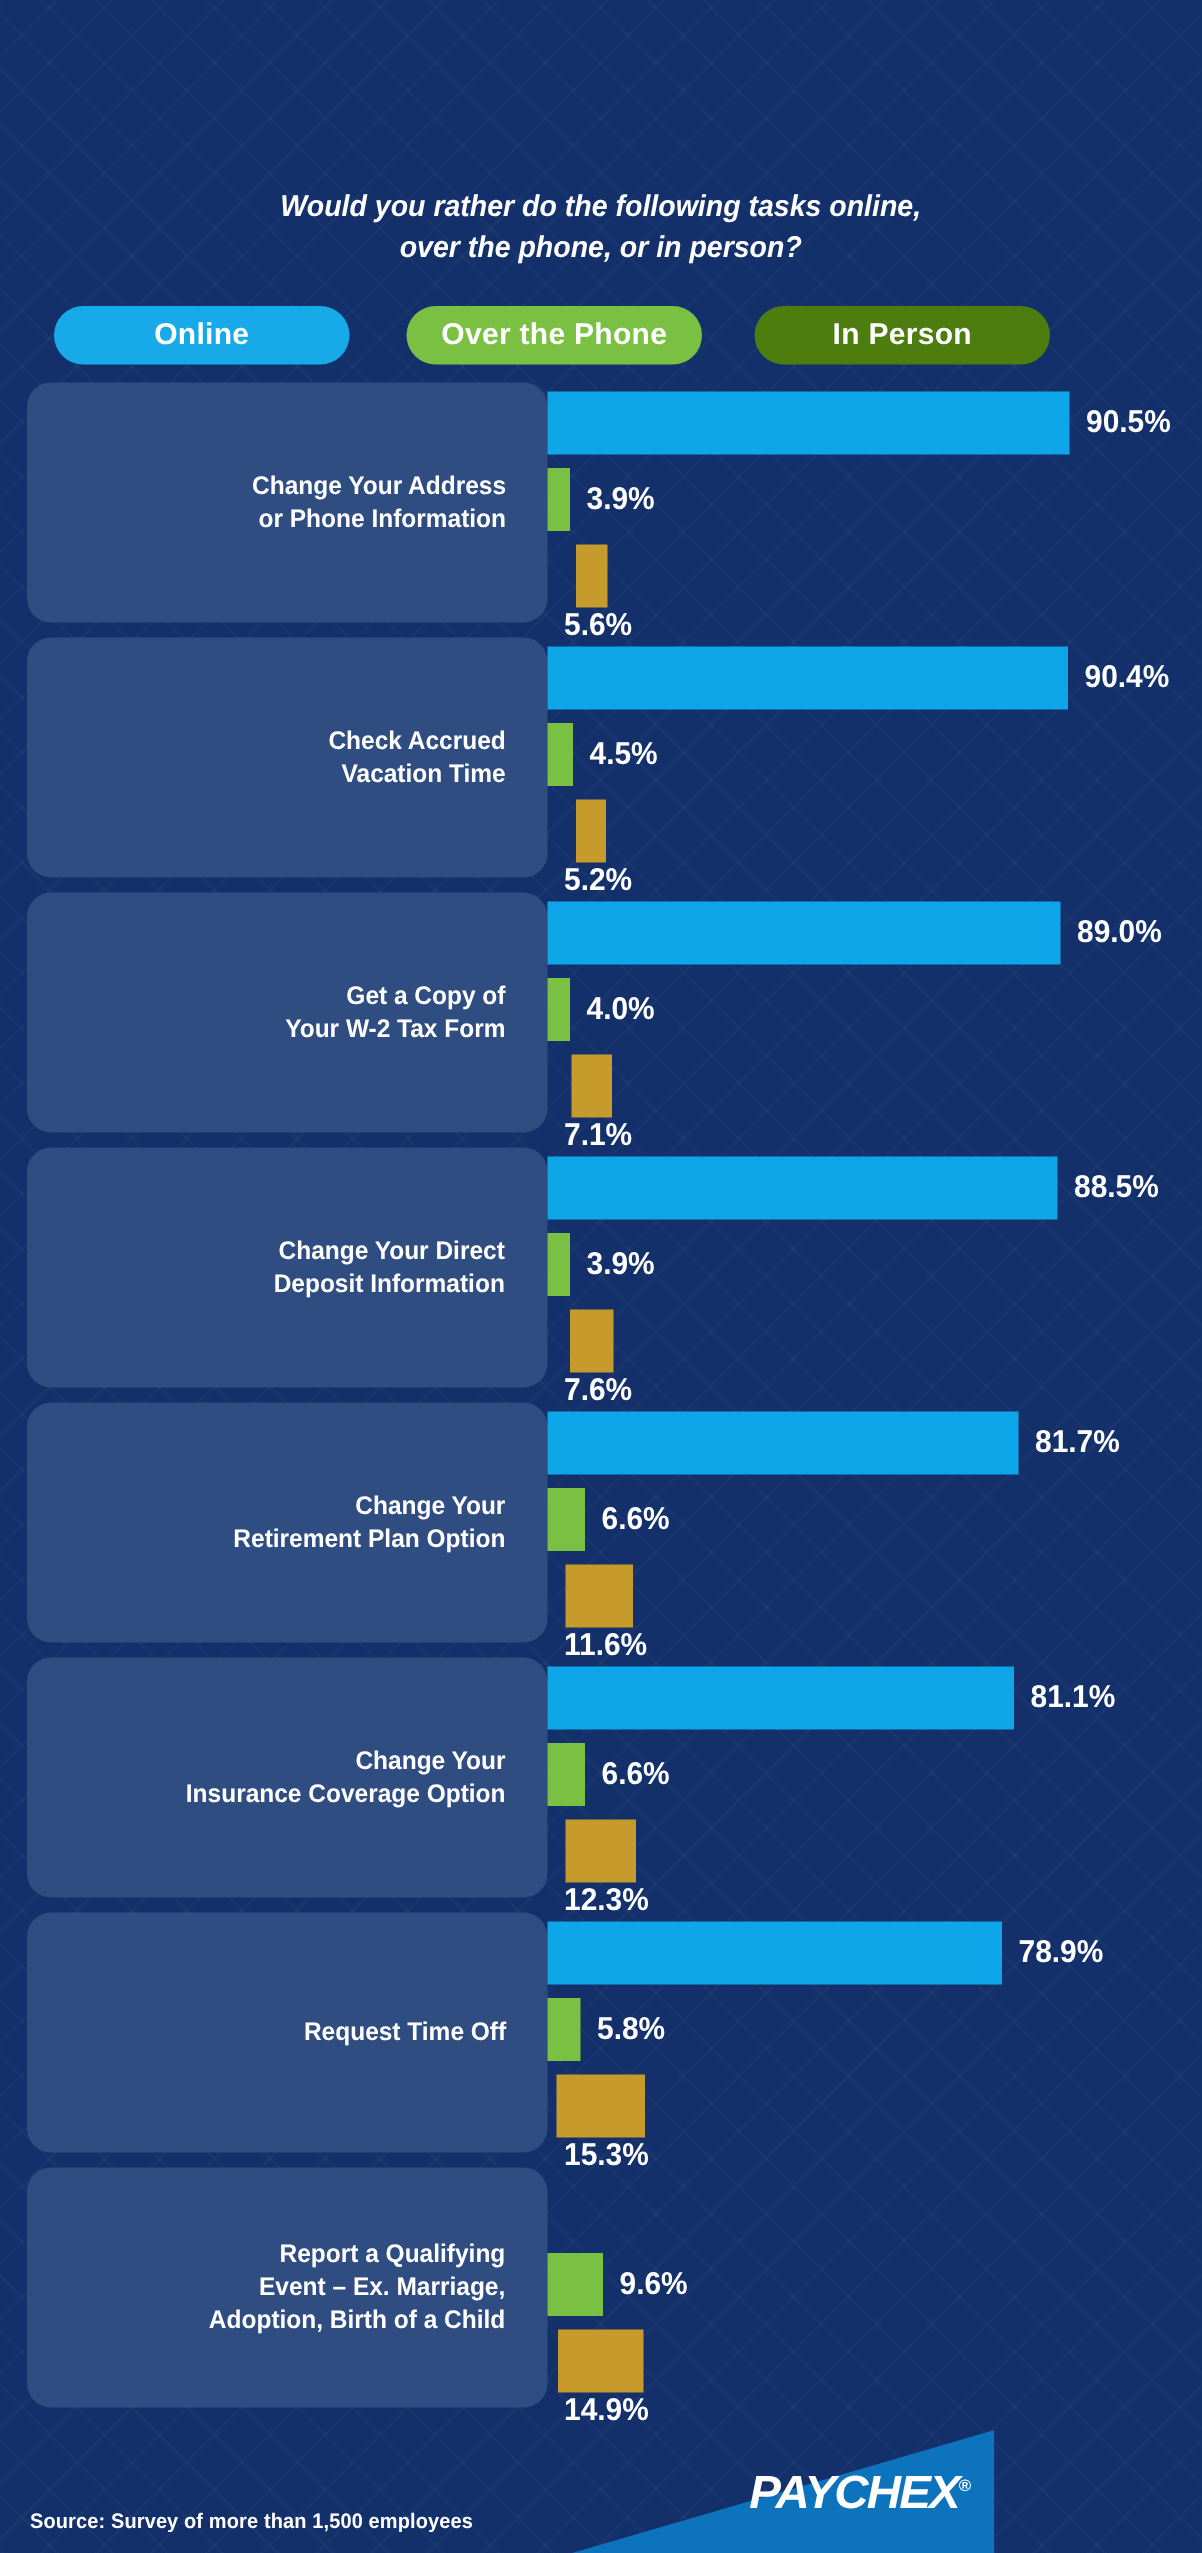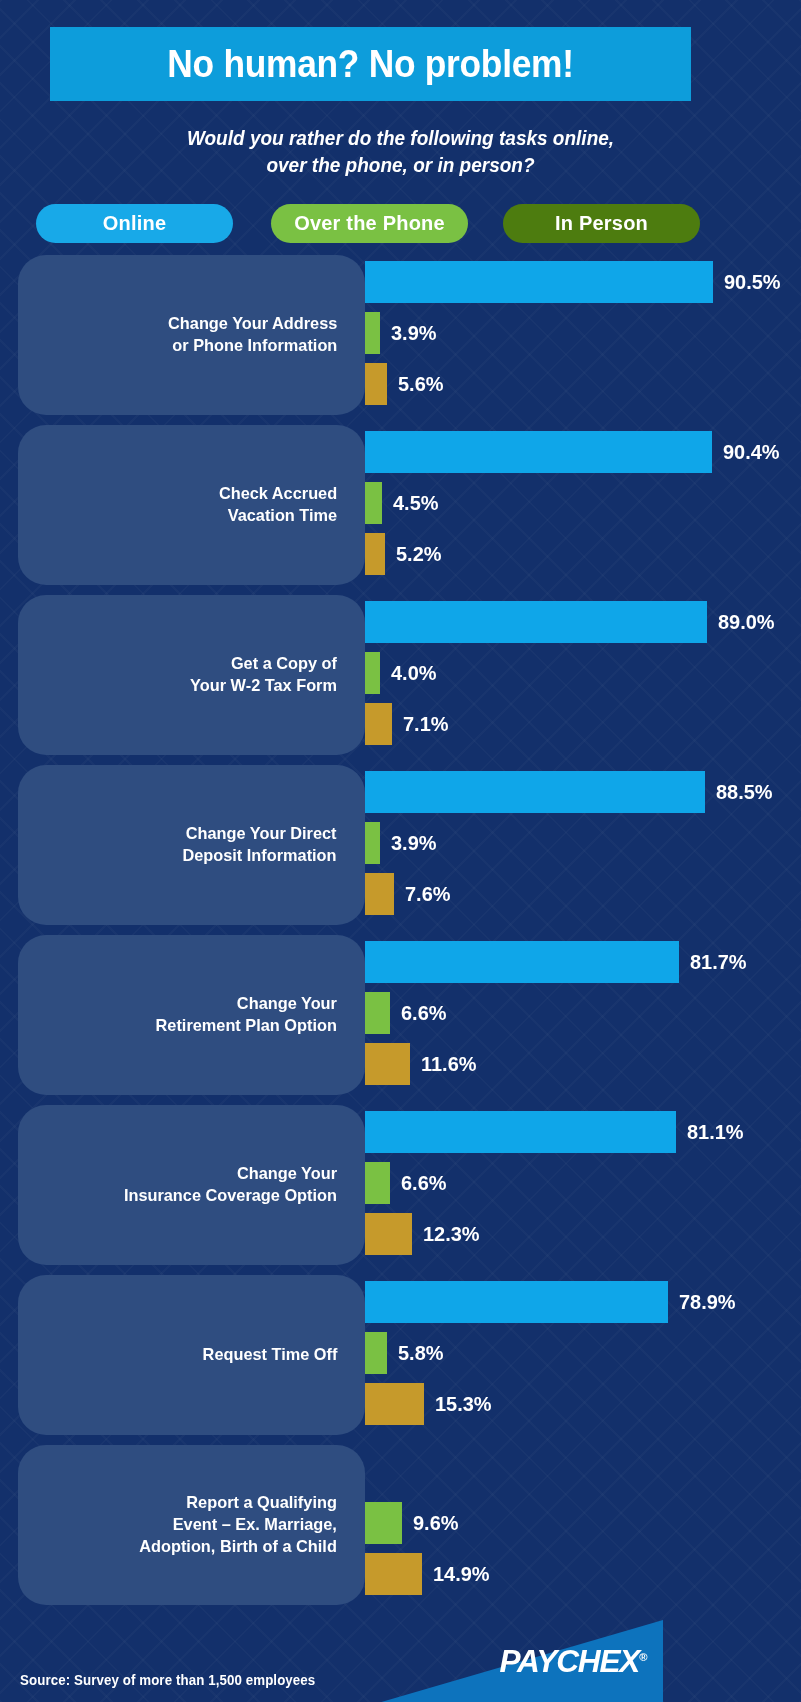--- a/index.html
+++ b/index.html
@@ -81,21 +81,21 @@
   .row {
     position: relative;
     height: 160px;
     margin-bottom: 10px;
   }
   .row-panel {
     position: absolute;
     left: 18px; top: 0;
     width: 347px; height: 160px;
     background: #2f4d80;
-    border-radius: 28px;
+    border-radius: 16px;
     display: flex; align-items: center; justify-content: flex-end;
     padding-right: 28px;
   }
   .row-label {
     color: #ffffff;
     font-size: 17px;
     font-weight: bold;
     text-align: right;
     line-height: 22px;
     transform: scaleX(0.96);
@@ -118,21 +118,21 @@
     font-size: 21px;
     font-weight: bold;
     margin-left: 11px;
     white-space: nowrap;
     transform: scaleX(0.95);
     transform-origin: left center;
   }
 
   .bar-wrap.r1 { top: 6px; }
   .bar-wrap.r2 { top: 57px; }
-  .bar-wrap.r3 { top: 108px; }
+  .bar-wrap.r3 { top: 108px; flex-direction: column; }
 
   
   .footer { position: absolute; left: 0; bottom: 0; width: 663px; height: 82px; }
 
   .footer-wedge {
     position: absolute;
     right: 0; bottom: 0;
     width: 440px; height: 82px;
     background: #0d73bd;
     clip-path: polygon(36% 100%, 100% 0%, 100% 100%);
@@ -161,23 +161,20 @@
   }
   .paychex-logo sup { font-size: 11px; font-style: normal; vertical-align: super; }
 </style>
 </head>
 <body>
 
 <div class="bg-texture"></div>
 
 <div class="page">
 
-  <div class="title-banner">
-    <span class="title-text">No human? No problem!</span>
-  </div>
 
   <div class="subtitle">
     <div>Would you rather do the following tasks online,</div>
     <div>over the phone, or in person?</div>
   </div>
 
   <div class="legend">
     <div class="legend-pill online">Online</div>
     <div class="legend-pill phone">Over the Phone</div>
     <div class="legend-pill person">In Person</div>

